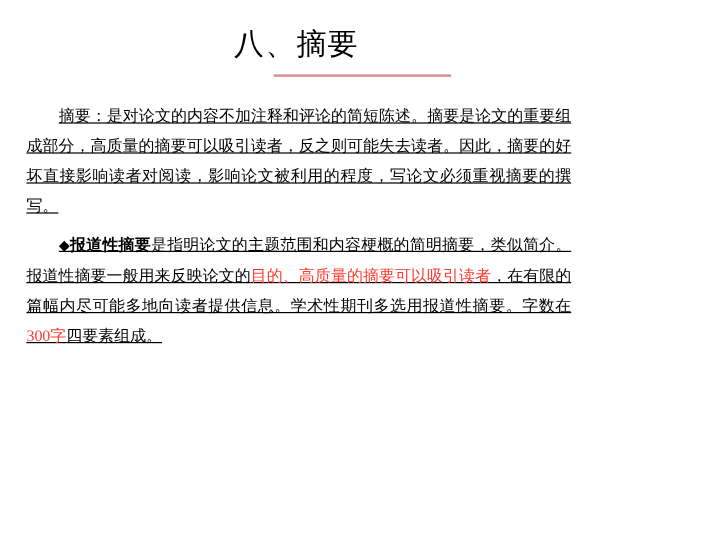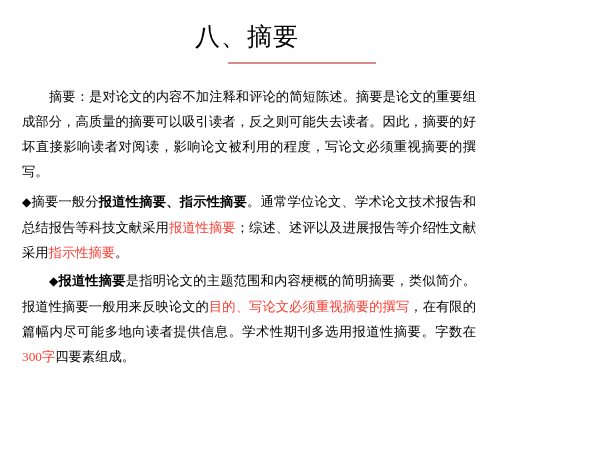--- a/index.html
+++ b/index.html
@@ -41,20 +41,21 @@
     position: absolute;
     top: 84px;
     left: 22px;
     right: 18px;
     font-size: 13.3px;
     line-height: 25px;
     text-align: justify;
   }
   p {
     margin: 0 0 1px 0;
+    text-decoration: underline;
   }
   .para-indent {
     text-indent: 27px;
   }
   .bullet {
     color: #000000;
     font-size: 12px;
   }
   .red {
     color: #ff3b30;
@@ -71,18 +72,17 @@
 
 <div class="slide">
 
   <div class="title">八、摘要</div>
   <div class="underline"></div>
 
   <div class="body">
     <p class="para-indent" id="p1"><span>摘要：是对论文的内容不加注释和评论的简短陈述。摘要是论文的重要组成部分，高质量的摘要可以吸引读者，反之则可能失去读者。因此，摘要的好坏直接影响读者对阅读，影响论文被利用的程度，写论文必须重视摘要的撰写。</span></p>
     <div class="spacer-small"></div>
     <div class="spacer-small"></div>
-    <p id="p3"><span class="bullet">◆</span><span>摘要一般分</span><span class="bold">报道性摘要、指示性摘要</span><span>。通常学位论文、学术论文技术报告和总结报告等科技文献采用</span><span class="red">报道性摘要</span><span>；综述、述评以及进展报告等介绍性文献采用</span><span class="red">指示性摘要</span><span>。</span></p>
     <div class="spacer-small"></div>
-    <p class="para-indent" id="p4"><span class="bullet">◆</span><span class="bold">报道性摘要</span><span>是指明论文的主题范围和内容梗概的简明摘要，类似简介。报道性摘要一般用来反映论文的</span><span class="red">目的、写论文必须重视摘要的撰写</span><span>，在有限的篇幅内尽可能多地向读者提供信息。学术性期刊多选用报道性摘要。字数在</span><span class="red">300字</span><span>四要素组成。</span></p>
+    <p class="para-indent" id="p4"><span class="bullet">◆</span><span class="bold">报道性摘要</span><span>是指明论文的主题范围和内容梗概的简明摘要，类似简介。报道性摘要一般用来反映论文的</span><span class="red">目的、高质量的摘要可以吸引读者</span><span>，在有限的篇幅内尽可能多地向读者提供信息。学术性期刊多选用报道性摘要。字数在</span><span class="red">300字</span><span>四要素组成。</span></p>
   </div>
 
 </div>
 
 </body></html>

